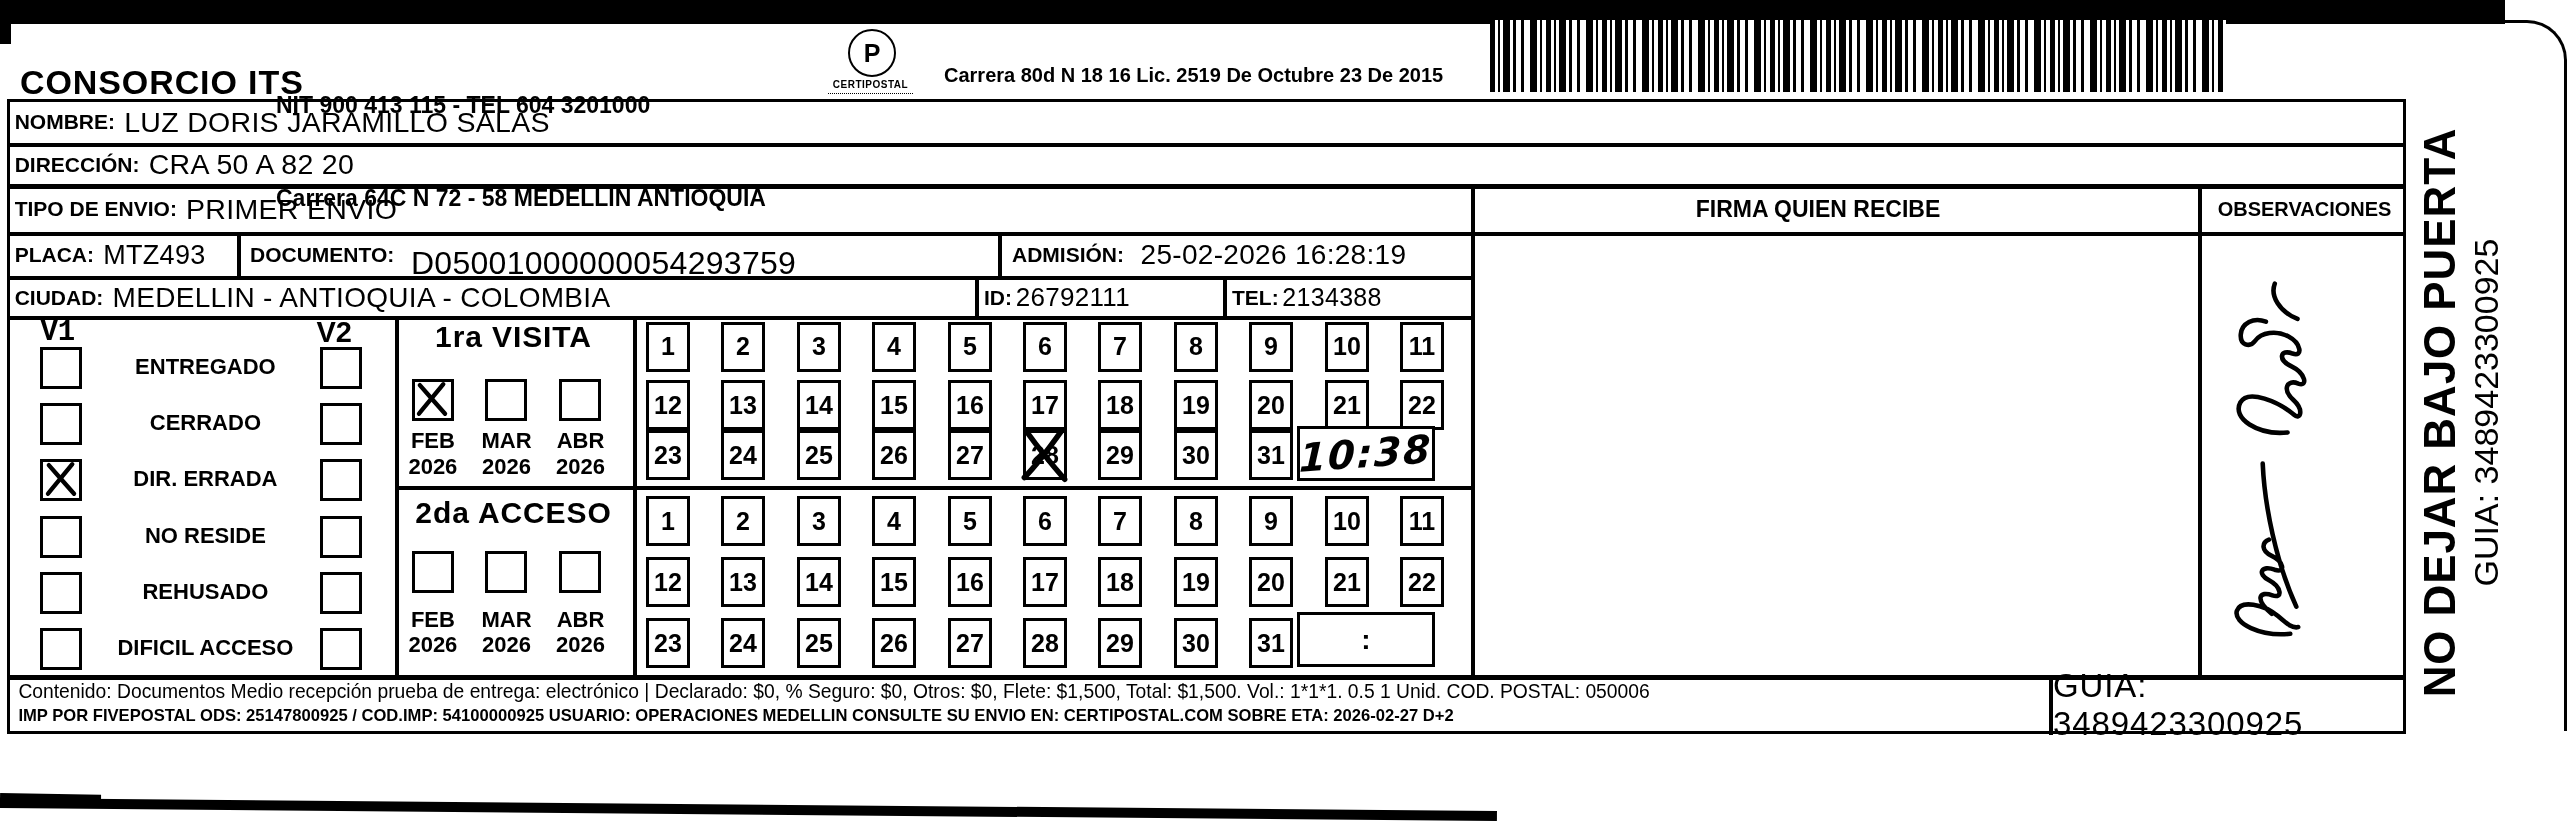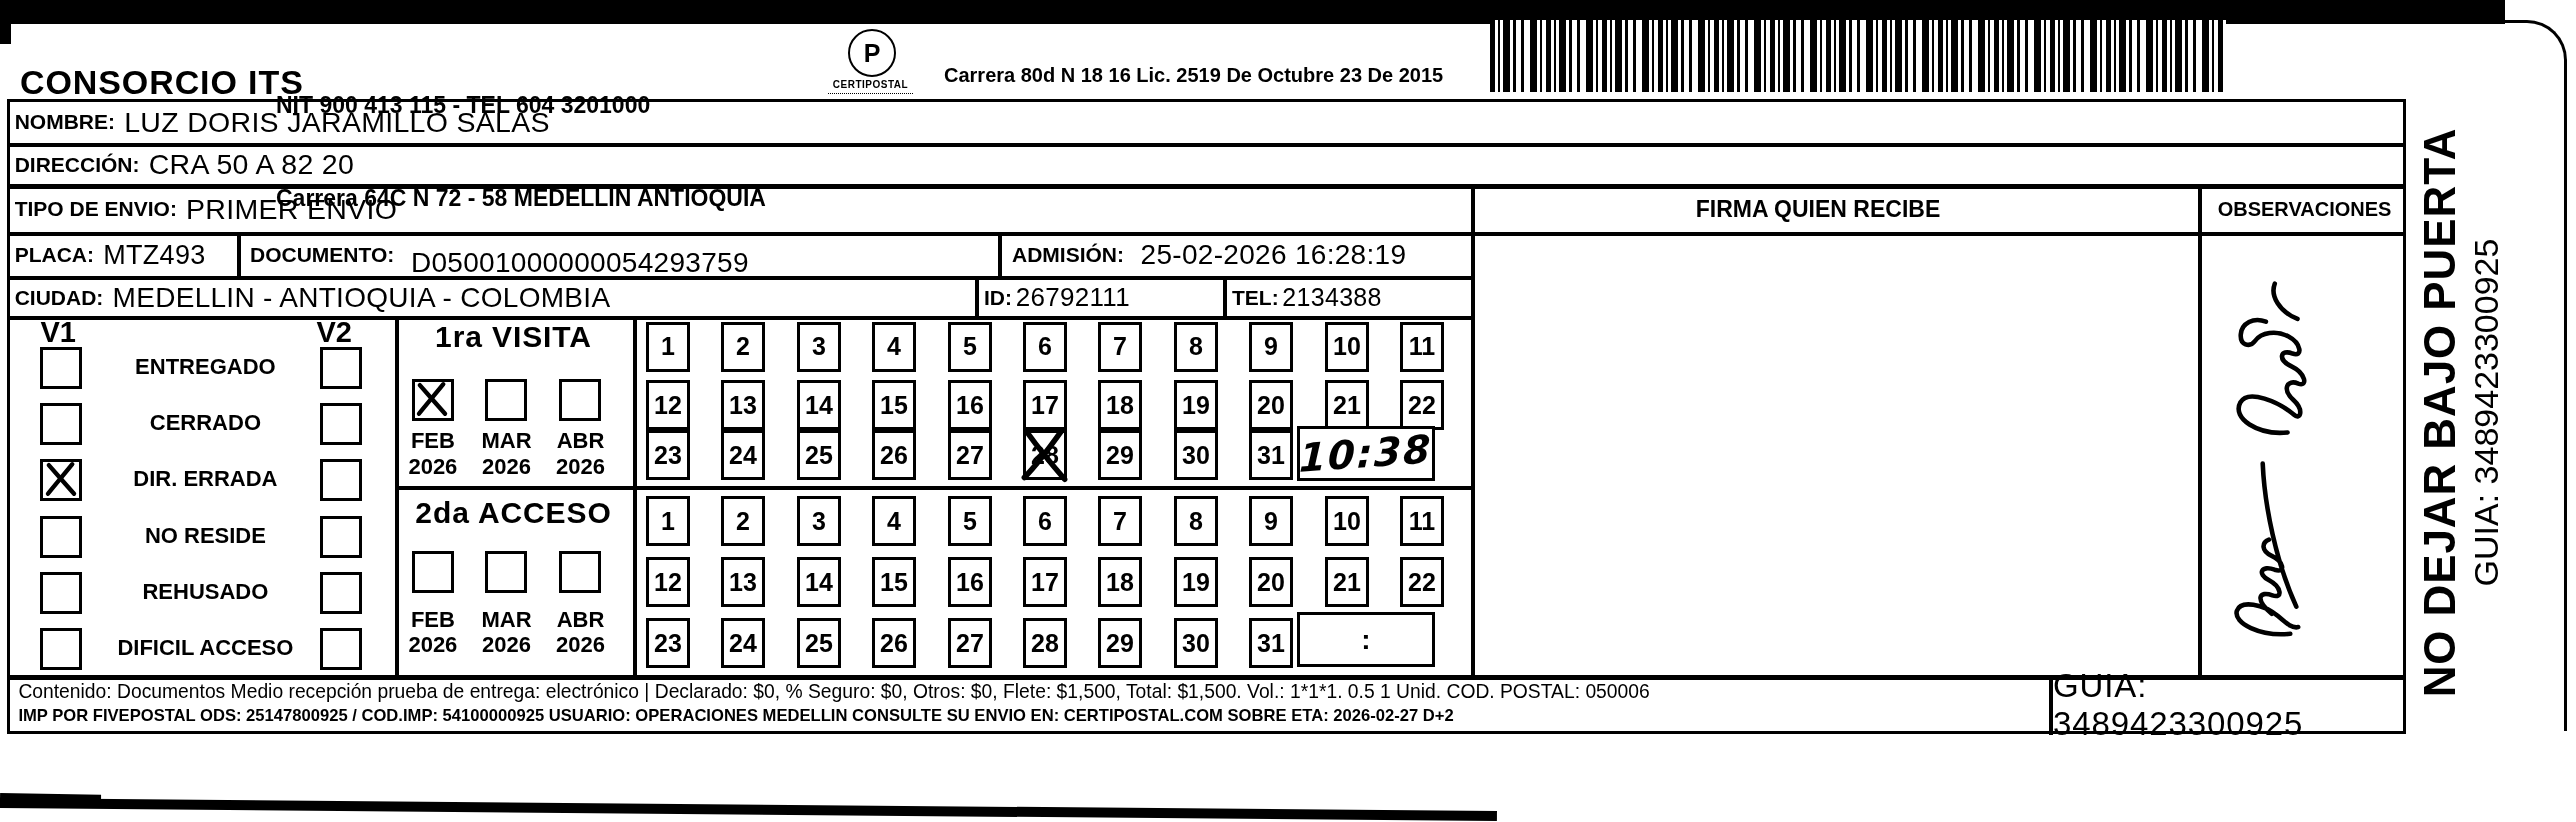--- a/index.html
+++ b/index.html
@@ -117,21 +117,21 @@
   <div class="cellrow" style="left:14.7px;top:187px;height:44px;">
     <span class="lbl">TIPO DE ENVIO:</span>
     <span class="val">PRIMER ENVÍO</span>
   </div>
   <div class="cellrow" style="left:14.7px;top:234px;height:42px;">
     <span class="lbl">PLACA:</span>
     <span class="val" style="font-size:27px;">MTZ493</span>
   </div>
   <div class="cellrow" style="left:250px;top:234px;height:42px;gap:16.6px;">
     <span class="lbl">DOCUMENTO:</span>
-    <span class="val" style="font-size:28px;margin-top:16px;">D05001000000054293759</span>
+    <span class="val" style="font-size:32px;margin-top:16px;">D05001000000054293759</span>
   </div>
   <div class="cellrow" style="left:1012px;top:234px;height:42px;gap:16.6px;">
     <span class="lbl">ADMISIÓN:</span>
     <span class="val" style="font-size:28px;">25-02-2026 16:28:19</span>
   </div>
   <div class="cellrow" style="left:14.7px;top:278px;height:39px;">
     <span class="lbl">CIUDAD:</span>
     <span class="val" style="font-size:28px;">MEDELLIN - ANTIOQUIA - COLOMBIA</span>
   </div>
   <div class="cellrow" style="left:984px;top:278px;height:39px;gap:3.7px;">
@@ -145,21 +145,21 @@
 
   <div class="hdr-cell" style="left:1475px;top:187px;width:686px;height:44px;font-size:23px;">FIRMA QUIEN RECIBE</div>
   <div class="hdr-cell" style="left:2202px;top:187px;width:205px;height:44px;font-size:20px;">OBSERVACIONES</div>
 
   <svg class="sigsvg" viewBox="0 0 420 140">
     <path d="M14,118 C8,86 20,55 34,58 C46,61 44,86 32,103 C24,114 20,120 22,126 M34,96 C48,76 58,80 54,95 C51,107 64,104 70,90 C76,76 86,80 82,95 C79,108 92,104 97,90 C101,79 110,78 114,86 M44,122 C90,96 150,78 196,72"></path>
     <path d="M232,96 C226,64 242,34 260,42 C276,49 264,84 252,101 C246,109 258,112 268,99 C278,86 290,90 286,103 C283,114 298,110 304,94 C310,78 322,80 318,94 C315,106 330,102 336,88 C342,74 338,58 328,52 C320,47 322,36 334,36 C346,36 354,48 350,62 M356,96 C362,76 378,64 392,68"></path>
   </svg>
 
   <div class="abs" style="left:7.4px;top:316px;width:388px;height:359px;">
-    <div class="vhead" style="left:33px;top:0;">V1</div>
+    <div class="vhead" style="left:33px;top:0;font-family:Liberation Mono, monospace;">V1</div>
     <div class="vhead" style="left:309px;top:0;">V2</div>
     <div id="status-rows">
         <div class="abs" style="left: 0px; top: 31px; width: 388px; height: 46px;">
           <div class="cbx" style="left: 33px; top: 0px;"></div>
           <div class="st-lbl" style="top: 7.4px;">ENTREGADO</div>
           <div class="cbx" style="left: 313px; top: 0px;"></div>
         </div>
         <div class="abs" style="left: 0px; top: 87px; width: 388px; height: 46px;">
           <div class="cbx" style="left: 33px; top: 0px;"></div>
           <div class="st-lbl" style="top: 7.4px;">CERRADO</div>

